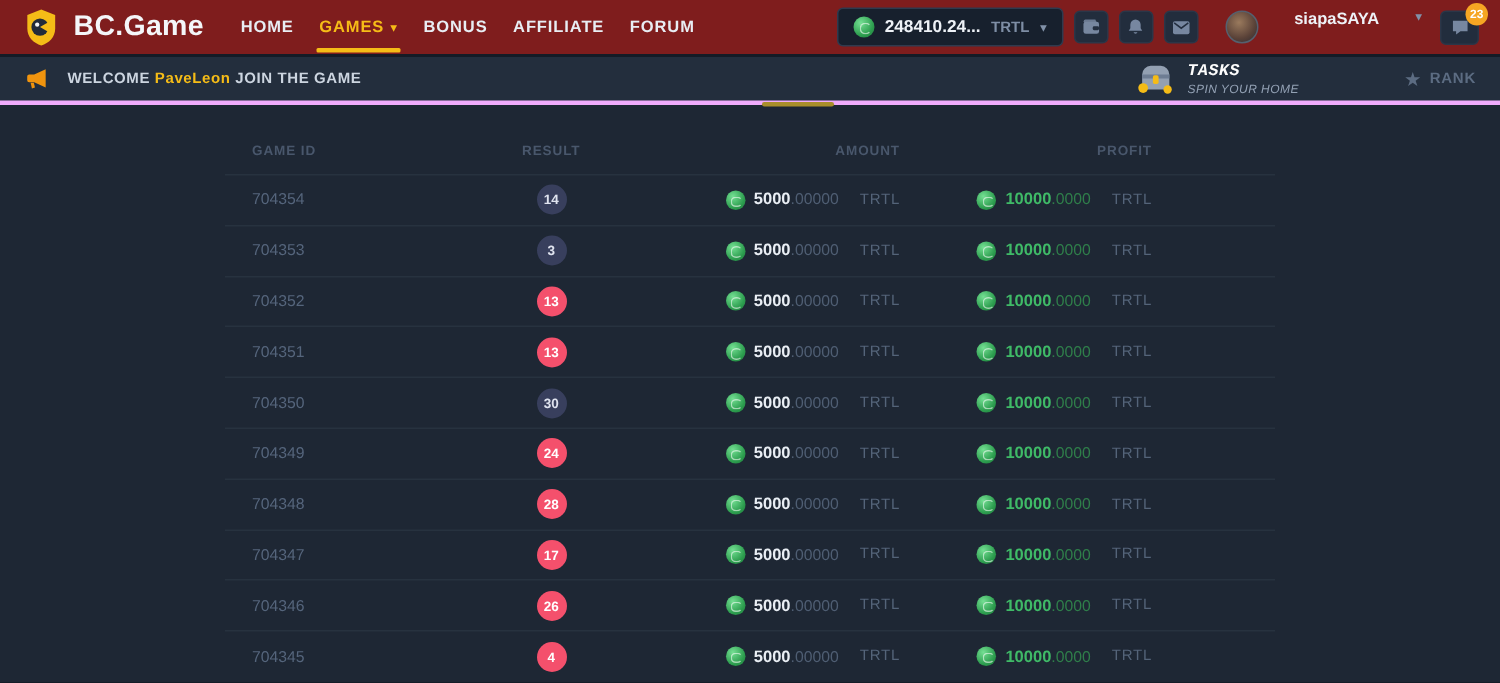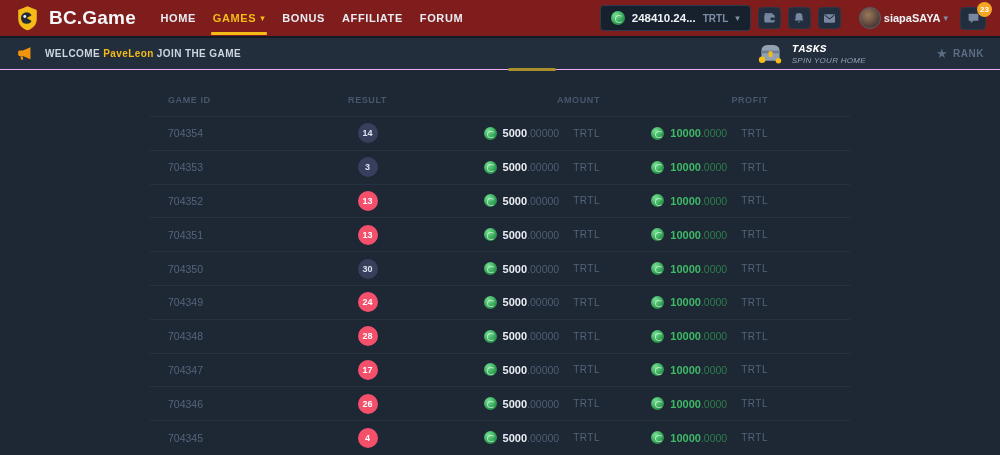--- a/index.html
+++ b/index.html
@@ -30,32 +30,32 @@
           position:relative; flex:0 0 auto; }
   .coin::after { content:""; position:absolute; left:29%; top:29%; width:42%; height:42%;
           border-radius:50%; border:1.5px solid rgba(255,255,255,.55); border-right-color:transparent; }
   .coin.small { width:13px; height:13px; }
   .balance-amount { color:#eef2f7; font-size:11.5px; font-weight:bold; }
   .balance-currency { color:#7e8ea5; font-size:10px; font-weight:bold; }
 
   .icon-btn { position:relative; width:23px; height:22px; margin-left:7px; border:1px solid #2b3648;
               border-radius:4px; background:#222d3d; display:flex; align-items:center;
               justify-content:center; cursor:pointer; }
-  .user { display:flex; align-items:center; gap:3px; margin-left:18px; cursor:pointer; }
+  .user { display:flex; gap:24px; margin-left:18px; cursor:pointer; }
   .avatar { width:22px; height:22px; border-radius:50%; border:1px solid #55606f;
             background:radial-gradient(circle at 40% 35%, #9a7a5d, #5a4238 60%, #2c2a31); }
   .username { color:#eef2f7; font-size:11px; font-weight:bold; }
   .chat-btn { margin-left:12px; width:26px; height:23px; }
   .count-badge { position:absolute; top:-6px; right:-7px; min-width:15px; height:15px;
             border-radius:8px; background:#f6a623; color:#fff; font-size:8px; font-weight:bold;
             display:flex; align-items:center; justify-content:center; padding:0 3px; }
 
   
   .welcome-bar { display:flex; align-items:center; height:32px; background:#232e3d;
-                 border-bottom:1px solid #f0abfc; padding:0 16px; }
+                 border-bottom:3px solid #f0abfc; padding:0 16px; }
   .welcome-text { margin-left:12px; font-size:10px; font-weight:bold; letter-spacing:.4px;
                  color:#ccd5e0; }
   .welcome-text .hl { color:#f5bc17; }
   .welcome-right { margin-left:auto; display:flex; align-items:center; }
   .tasks { display:flex; align-items:center; gap:9px; cursor:pointer; margin-right:70px; }
   .tasks-title { color:#fdfdfd; font-size:11px; font-weight:bold; font-style:italic; letter-spacing:.4px;font-family:Liberation Mono, monospace; }
   .tasks-sub { color:#93a1b4; font-size:8px; font-style:italic; letter-spacing:.3px; margin-top:1px; }
   .rank { display:flex; align-items:center; gap:5px; color:#5c6c82; font-size:10px;
           font-weight:bold; letter-spacing:.5px; cursor:pointer; }
   .star-glyph { font-size:13px; line-height:1; color:#5c6c82; }

